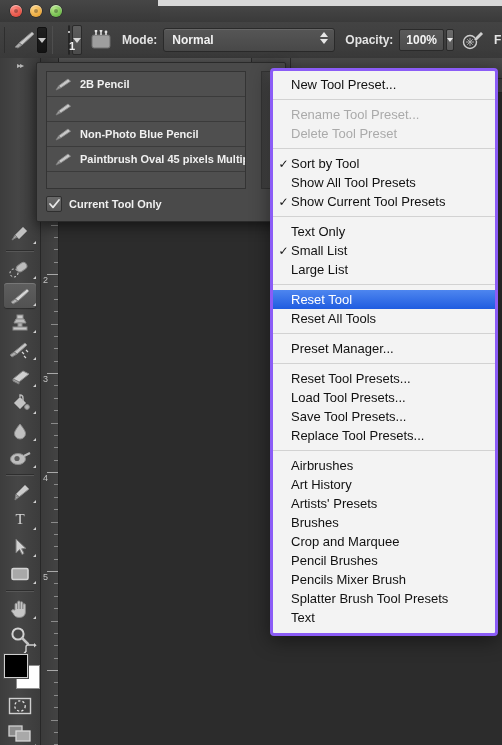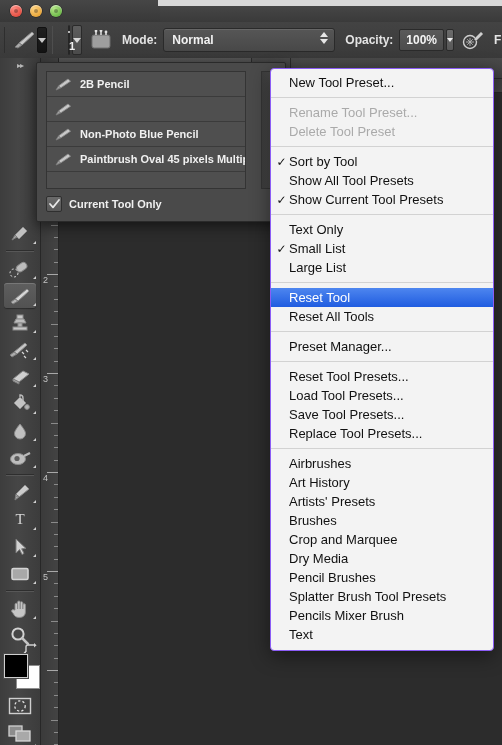--- a/index.html
+++ b/index.html
@@ -170,21 +170,21 @@
   }
   .checkbox{
     width:14px;height:14px;border-radius:2px;
     background:linear-gradient(#6a6a6a,#585858);border:1px solid #2f2f2f;
     display:flex;align-items:center;justify-content:center;
   }
 
   
   .ctxmenu{
     position:absolute;left:270px;top:68px;width:222px;
-    background:#f3f3f3;border:1px solid #8b5cf6;border-radius:4px;
+    background:#f3f3f3;border:3px solid #8b5cf6;border-radius:4px;
     box-shadow:0 5px 20px rgba(0,0,0,.45);
     padding:4px 0 6px 0;overflow:hidden;
   }
   .mi{
     height:19px;display:flex;align-items:center;
     color:#111;font-size:13px;white-space:nowrap;padding-left:4px;
     font-family:"Liberation Sans","DejaVu Sans",sans-serif;
   }
   .mi .chk{width:13px;text-align:center;font-size:12px;color:#111;flex:0 0 13px;}
   .mi .tx{padding-left:1px;}
@@ -659,33 +659,29 @@
       <div class="mi">
         <span class="chk"></span>
         <span class="tx">Brushes</span>
       </div>
       <div class="mi">
         <span class="chk"></span>
         <span class="tx">Crop and Marquee</span>
       </div>
       <div class="mi">
         <span class="chk"></span>
-        <span class="tx">Dry Media</span>
-      </div>
-      <div class="mi">
-        <span class="chk"></span>
         <span class="tx">Pencil Brushes</span>
       </div>
       <div class="mi">
         <span class="chk"></span>
+        <span class="tx">Pencils Mixer Brush</span>
+      </div>
+      <div class="mi">
+        <span class="chk"></span>
         <span class="tx">Splatter Brush Tool Presets</span>
       </div>
       <div class="mi">
         <span class="chk"></span>
-        <span class="tx">Pencils Mixer Brush</span>
-      </div>
-      <div class="mi">
-        <span class="chk"></span>
         <span class="tx">Text</span>
       </div>
     </div>
 
 </div>
 
 </body></html>

